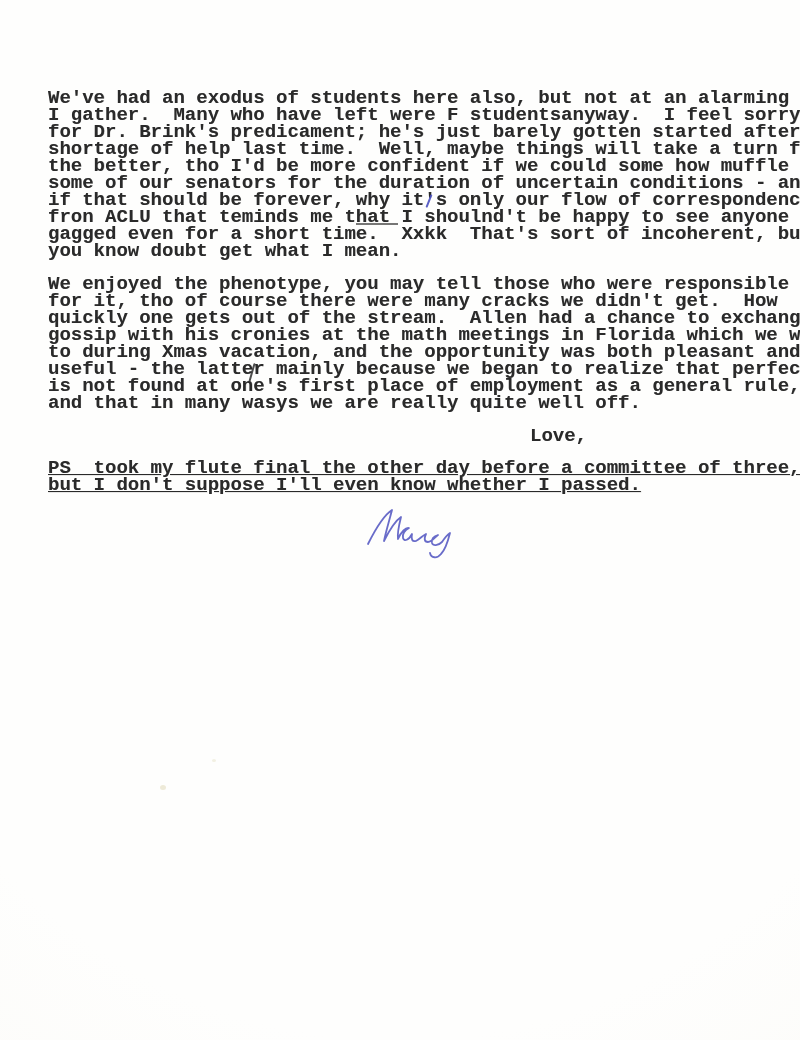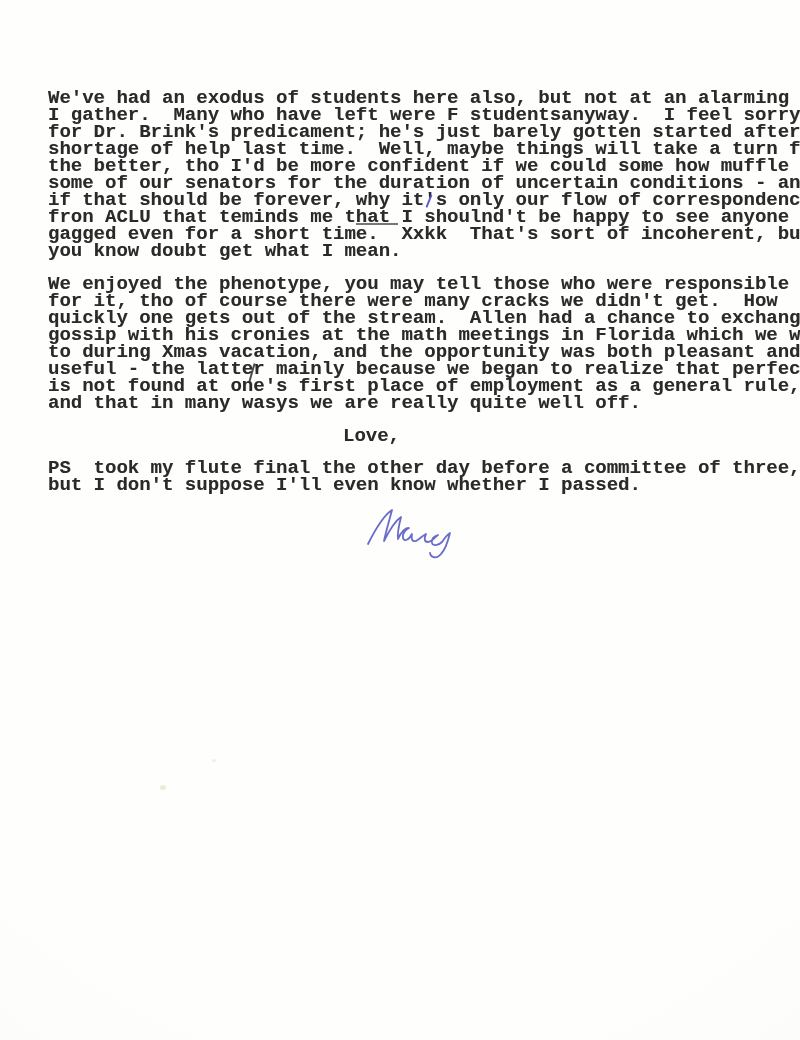--- a/index.html
+++ b/index.html
@@ -31,22 +31,24 @@
     font-size: 19px;
     font-weight: 700;
     line-height: 17px;
     color: #2a2a2a;
     letter-spacing: 0;
     white-space: pre;
     text-shadow: 0.3px 0.3px 0 rgba(40,40,40,0.35);
   }
   pre.closing {
     margin-left: 295px;
+    text-align: center;
   }
   pre.postscript {
+    text-decoration: underline;
   }
   
   .signature {
     position: absolute;
     left: 356px;
     top: 501px;
     width: 122px;
     height: 60px;
     pointer-events: none;
   }

